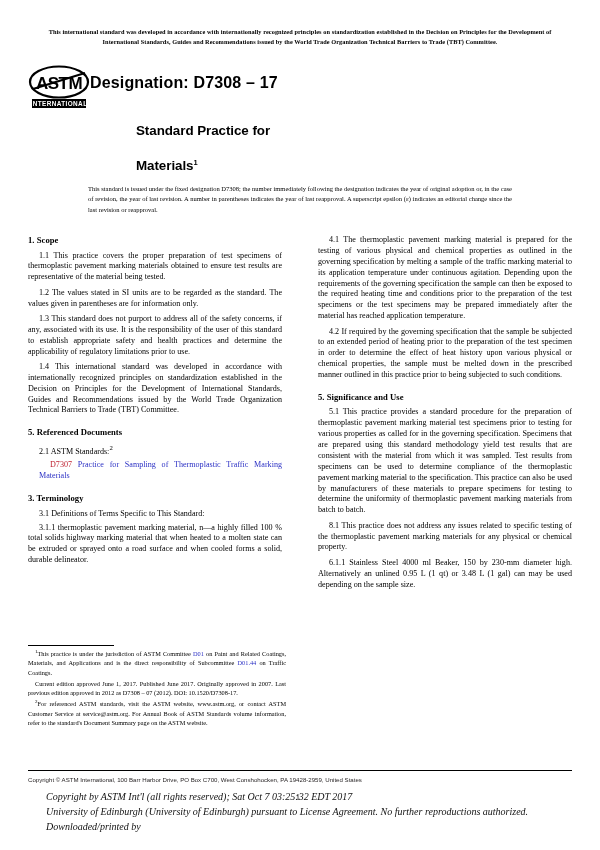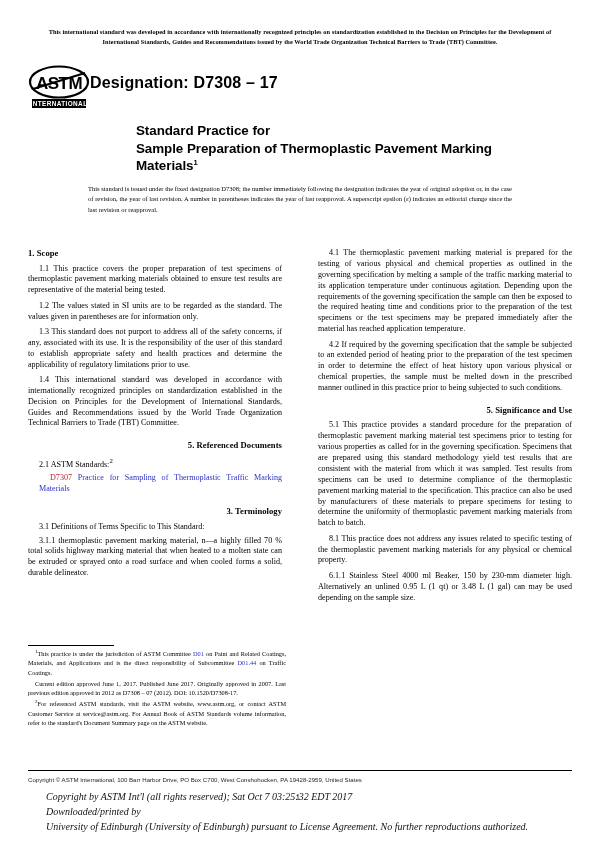--- a/index.html
+++ b/index.html
@@ -87,37 +87,37 @@
     top: 184px;
     width: 424px;
     font-size: 6.5px;
     line-height: 1.58;
     text-align: justify;
   }
 
   
   .col {
     position: absolute;
-    top: 248px;
+    top: 235px;
     width: 254px;
     font-size: 8.1px;
     line-height: 1.345;
     text-align: justify;
   }
   .col-left  { left: 28px;  }
   .col-right { left: 318px; }
 
   h2.sec {
     font-size: 8.6px;
     font-weight: bold;
     margin: 0 0 4px 0;
     text-align: left;
     letter-spacing: 0.005em;
   }
-  h2.sec.spaced { margin-top: 11px; text-align: right; }
+  h2.sec.spaced { margin-top: 11px; }
 
   p.para {
     margin: 0 0 4.5px 0;
     text-indent: 11px;
     text-align: justify;
     hyphens: manual;
   }
   p.para.tight { margin-bottom: 3px; }
   .it { }
 
@@ -211,41 +211,41 @@
           <rect x="4" y="37" width="54" height="9" fill="#000"></rect>
           <text x="31" y="44.3" font-family="Liberation Sans, sans-serif" font-size="6.4" font-weight="bold" text-anchor="middle" fill="#fff" letter-spacing="0.4">INTERNATIONAL</text>
         </g>
       </svg>
     </div>
     <div class="designation">Designation: D7308 – 17</div>
   </div>
 
   <div class="title-block">
     <span>Standard Practice for</span><br>
-    <span>Sample Preparation of Thermoplastic Pavement Marking</span><br>
+    <br>
     <span>Materials</span><sup>1</sup>
   </div>
 
   <div class="issue-note">This standard is issued under the fixed designation D7308; the number immediately following the designation indicates the year of original adoption or, in the case of revision, the year of last revision. A number in parentheses indicates the year of last reapproval. A superscript epsilon (ε) indicates an editorial change since the last revision or reapproval.</div>
 
   <div class="col col-left">
 
     <h2 class="sec">1. Scope</h2>
     <p class="para">1.1 This practice covers the proper preparation of test specimens of thermoplastic pavement marking materials obtained to ensure test results are representative of the material being tested.</p>
     <p class="para">1.2 The values stated in SI units are to be regarded as the standard. The values given in parentheses are for information only.</p>
     <p class="para it">1.3 This standard does not purport to address all of the safety concerns, if any, associated with its use. It is the responsibility of the user of this standard to establish appropriate safety and health practices and determine the applicability of regulatory limitations prior to use.</p>
     <p class="para it">1.4 This international standard was developed in accordance with internationally recognized principles on standardization established in the Decision on Principles for the Development of International Standards, Guides and Recommendations issued by the World Trade Organization Technical Barriers to Trade (TBT) Committee.</p>
 
     <h2 class="sec spaced">5. Referenced Documents</h2>
     <p class="para tight"><span class="it">2.1 ASTM Standards:</span><sup>2</sup></p>
     <p class="para ref-line"><span class="lnk-red">D7307</span> <span class="lnk-blue">Practice for Sampling of Thermoplastic Traffic Marking Materials</span></p>
 
     <h2 class="sec spaced">3. Terminology</h2>
     <p class="para tight it">3.1 Definitions of Terms Specific to This Standard:</p>
-    <p class="para"><span>3.1.1</span> <span class="it">thermoplastic pavement marking material, n—</span><span>a highly filled 70 % total solids highway marking material that when heated to a molten state can be extruded or sprayed onto a road surface and when cooled forms a solid, durable delineator.</span></p>
+    <p class="para"><span>3.1.1</span> <span class="it">thermoplastic pavement marking material, n—</span><span>a highly filled 100 % total solids highway marking material that when heated to a molten state can be extruded or sprayed onto a road surface and when cooled forms a solid, durable delineator.</span></p>
 
   </div>
 
   <div class="col col-right">
 
     <p class="para">4.1 The thermoplastic pavement marking material is prepared for the testing of various physical and chemical properties as outlined in the governing specification by melting a sample of the traffic marking material to its application temperature under continuous agitation. Depending upon the requirements of the governing specification the sample can then be exposed to the required heating time and conditions prior to the preparation of the test specimens or the test specimens may be prepared immediately after the material has reached application temperature.</p>
     <p class="para">4.2 If required by the governing specification that the sample be subjected to an extended period of heating prior to the preparation of the test specimen in order to determine the effect of heat history upon various physical or chemical properties, the sample must be melted down in the prescribed manner outlined in this practice prior to being subjected to such conditions.</p>
 
     <h2 class="sec spaced">5. Significance and Use</h2>
     <p class="para">5.1 This practice provides a standard procedure for the preparation of thermoplastic pavement marking material test specimens prior to testing for various properties as called for in the governing specification. Specimens that are prepared using this standard methodology yield test results that are consistent with the material from which it was sampled. Test results from specimens can be used to determine compliance of the thermoplastic pavement marking material to the specification. This practice can also be used by manufacturers of these materials to prepare specimens for testing to determine the uniformity of thermoplastic pavement marking materials from batch to batch.</p>
@@ -259,18 +259,18 @@
     <div class="rule"></div>
     <p><sup>1</sup><span>This practice is under the jurisdiction of ASTM Committee </span><span class="lnk-blue">D01</span><span> on Paint and Related Coatings, Materials, and Applications and is the direct responsibility of Subcommittee </span><span class="lnk-blue">D01.44</span><span> on Traffic Coatings.</span></p>
     <p>Current edition approved June 1, 2017. Published June 2017. Originally approved in 2007. Last previous edition approved in 2012 as D7308 – 07 (2012). DOI: 10.1520/D7308-17.</p>
     <p><sup>2</sup><span>For referenced ASTM standards, visit the ASTM website, www.astm.org, or contact ASTM Customer Service at service@astm.org. For </span><span class="it">Annual Book of ASTM Standards</span><span> volume information, refer to the standard's Document Summary page on the ASTM website.</span></p>
   </div>
 
   <div class="bottom-rule"></div>
   <div class="copyright-line">Copyright © ASTM International, 100 Barr Harbor Drive, PO Box C700, West Conshohocken, PA 19428-2959, United States</div>
   <div class="license-block">
     <div>Copyright by ASTM Int'l (all rights reserved); Sat Oct  7 03:25:32 EDT 2017</div>
+    <div>University of Edinburgh (University of Edinburgh) pursuant to License Agreement. No further reproductions authorized.</div>
     <div>Downloaded/printed by</div>
-    <div>University of Edinburgh (University of Edinburgh) pursuant to License Agreement. No further reproductions authorized.</div>
   </div>
   <div class="page-number">1</div>
 
 </div>
 
 </body></html>

